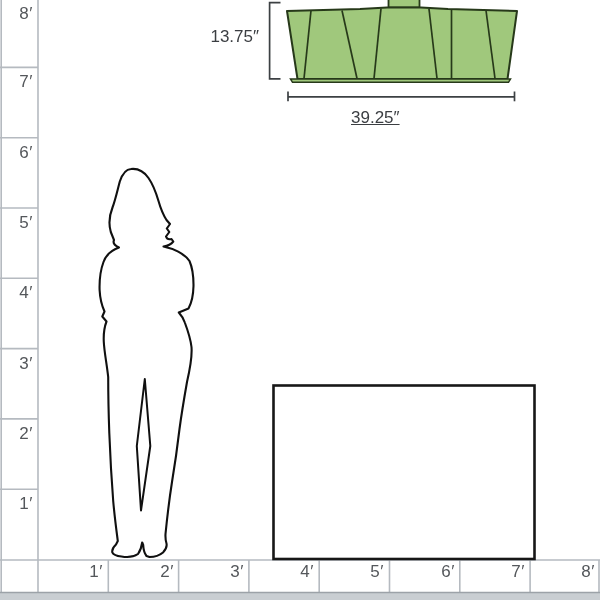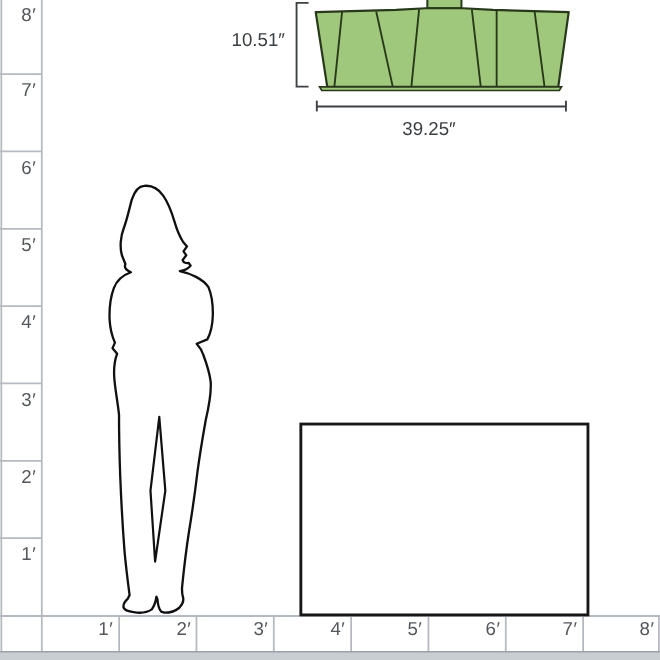--- a/index.html
+++ b/index.html
@@ -11,21 +11,21 @@
   .rlabel{
     position:absolute;font-size:17px;line-height:19px;color:#54575b;
     text-align:right;letter-spacing:0.5px;
   }
   .vlab{left:0;width:33px;}
   .hlab{top:562px;width:60px;}
   .dimlabel{
     position:absolute;font-size:17px;line-height:19px;color:#3b3e42;
   }
   #dim-height{left:179px;top:27px;width:80px;text-align:right;}
-  #dim-width{left:340px;top:108px;width:100px;text-align:center;}
+  #dim-width{left:351px;top:108px;width:100px;text-decoration:underline;}
 </style>
 </head>
 <body>
 
 <div id="stage">
 
   <svg id="scene" viewBox="0 0 600 600">
 
     <g stroke="#b5bac0" stroke-width="1.6" fill="none">
       <line x1="1.2" y1="0" x2="1.2" y2="592"></line>
@@ -143,16 +143,16 @@
 
   <div class="rlabel hlab" style="left:43px">1′</div>
   <div class="rlabel hlab" style="left:114px">2′</div>
   <div class="rlabel hlab" style="left:184px">3′</div>
   <div class="rlabel hlab" style="left:254px">4′</div>
   <div class="rlabel hlab" style="left:324px">5′</div>
   <div class="rlabel hlab" style="left:395px">6′</div>
   <div class="rlabel hlab" style="left:465px">7′</div>
   <div class="rlabel hlab" style="left:535px">8′</div>
 
-  <div id="dim-height" class="dimlabel">10.51″</div>
+  <div id="dim-height" class="dimlabel">13.75″</div>
   <div id="dim-width" class="dimlabel">39.25″</div>
 
 </div>
 
 </body></html>

